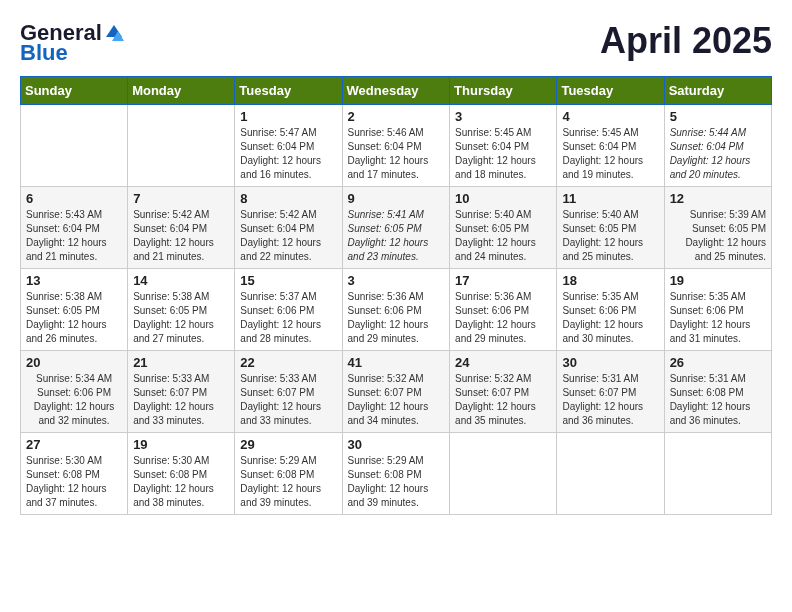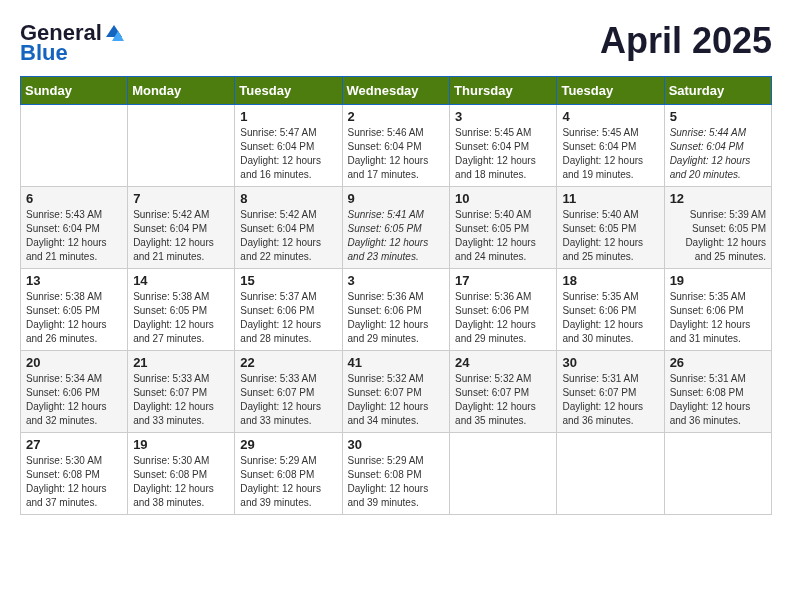--- a/index.html
+++ b/index.html
@@ -246,21 +246,21 @@
         <td>
           <div class="day-num">19</div>
           <div class="day-info" style="white-space: pre-line;">Sunrise: 5:35 AM
 Sunset: 6:06 PM
 Daylight: 12 hours and 31 minutes.</div>
         </td>
       </tr>
       <tr>
         <td>
           <div class="day-num">20</div>
-          <div class="day-info" style="white-space: pre-line;">Sunrise: 5:34 AM
+          <div class="day-info" style="white-space: pre-line; text-align: center;">Sunrise: 5:34 AM
 Sunset: 6:06 PM
 Daylight: 12 hours and 32 minutes.</div>
         </td>
         <td>
           <div class="day-num">21</div>
           <div class="day-info" style="white-space: pre-line;">Sunrise: 5:33 AM
 Sunset: 6:07 PM
 Daylight: 12 hours and 33 minutes.</div>
         </td>
         <td>

